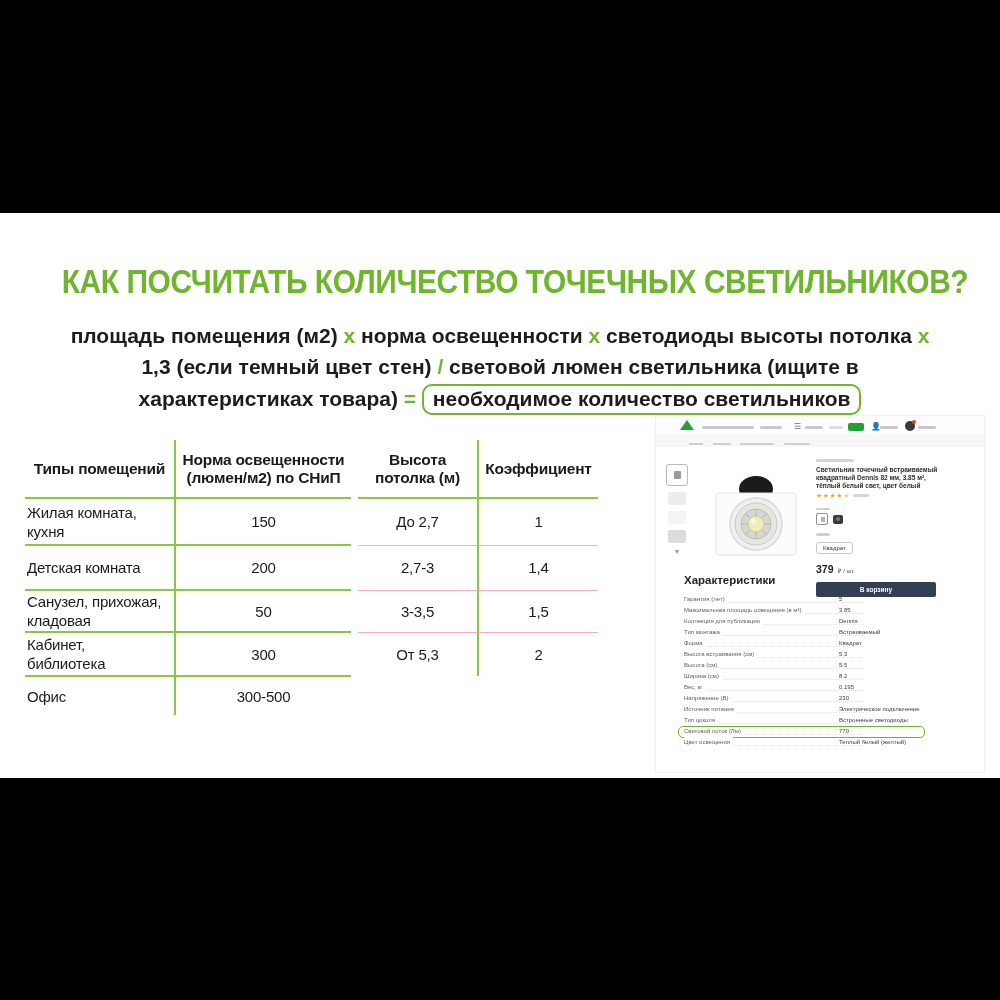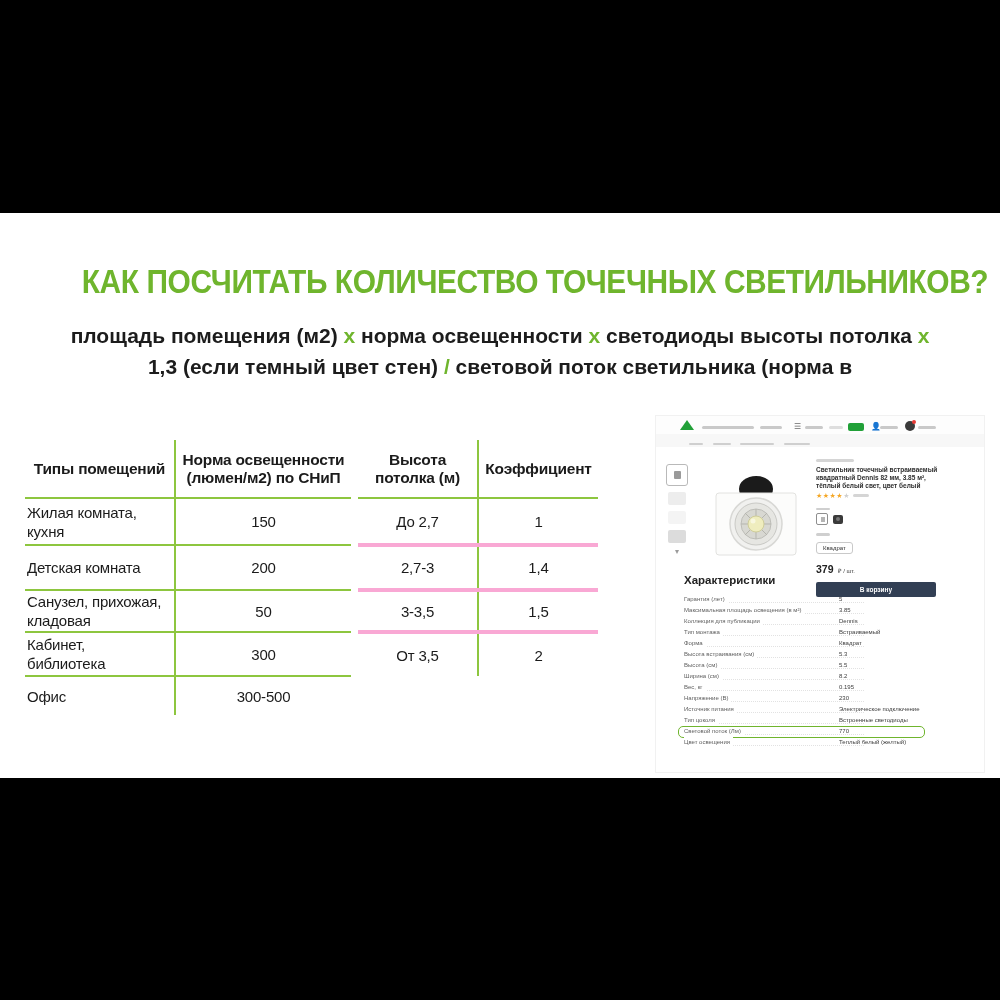--- a/index.html
+++ b/index.html
@@ -6,21 +6,21 @@
   html,body { width:1000px; height:1000px; }
   body { font-family:"Liberation Sans", sans-serif; background:#fff; }
   .page { position:relative; width:1000px; height:1000px; overflow:hidden; background:#fff; }
 
   .bar { position:absolute; left:0; width:1000px; background:#000; }
   .bar-top { top:0; height:213px; }
   .bar-bottom { top:778px; height:222px; }
 
   
   .title { position:absolute; top:262px; left:0; width:845px; text-align:center;
-           color:#6fb52d; font-size:34px; font-weight:bold;padding-left:20px; }
+           color:#6fb52d; font-size:34px; font-weight:bold; }
   .condense { display:inline-block; transform:scaleX(0.88); transform-origin:50% 50%; white-space:nowrap; letter-spacing:-0.5px; }
 
   
   .formula { position:absolute; top:320px; left:0; width:1000px; text-align:center;
              font-size:21px; font-weight:bold; color:#1c1c1c; }
   .f-line { line-height:31px; white-space:pre-wrap; }
   .f-line .op { color:#6fb52d; }
   .f-line .boxed { display:inline-block; border:2px solid #6fb52d; border-radius:10px;
                    padding:0 9px 2px; line-height:25px; margin-top:2px; }
 
@@ -31,21 +31,21 @@
   .tbl-left { position:absolute; left:25px; top:440px; width:326px; }
   .tbl-left col:nth-child(1){ width:150px; } .tbl-left col:nth-child(2){ width:176px; }
   .tbl-right { position:absolute; left:358px; top:440px; width:240px; }
   .tbl-right col{ width:120px; }
   .tbl-left th, .tbl-right th { height:58px; text-align:center; border-bottom:2px solid #8dc63f; }
   .tbl-left th:first-child, .tbl-left td:first-child,
   .tbl-right th:first-child, .tbl-right td:first-child { border-right:2px solid #8dc63f; }
   .tbl-left td:first-child { text-align:left; padding-left:2px; padding-right:8px; }
   .tbl-left td:last-child, .tbl-right td { text-align:center; }
   .tbl-left tr td { border-bottom:2px solid #8dc63f; }
-  .tbl-right tr td { border-bottom:4px solid #f9a8d4; }
+  .tbl-right tr td { border-bottom:1px solid #f9a8d4; }
   .tbl-left tr:last-child td, .tbl-right tr:last-child td { border-bottom:none; }
   .tbl-left tr:nth-child(1) td{height:47px;} .tbl-left tr:nth-child(2) td{height:45px;}
   .tbl-left tr:nth-child(3) td{height:42px;} .tbl-left tr:nth-child(4) td{height:44px;}
   .tbl-left tr:nth-child(5) td{height:39px;} .tbl-left tr:nth-child(6) td{height:50px;}
   .tbl-right tr:nth-child(1) td{height:47px;} .tbl-right tr:nth-child(2) td{height:45px;}
   .tbl-right tr:nth-child(3) td{height:42px;} .tbl-right tr:nth-child(4) td{height:44px;}
 
   
   .shot { position:absolute; left:655px; top:415px; width:330px; height:358px;
           background:#fff; border:1px solid #f1f1f1; font-family:"Liberation Sans", sans-serif; }
@@ -109,21 +109,22 @@
 
   <div class="bar bar-top"></div>
   <div class="bar bar-bottom"></div>
 
   <div class="title">
     <span class="condense">КАК ПОСЧИТАТЬ КОЛИЧЕСТВО ТОЧЕЧНЫХ СВЕТИЛЬНИКОВ?</span>
   </div>
 
   <div class="formula" id="formula">
       <div class="f-line"><span>площадь помещения (м2) </span><span class="op">x</span><span> норма освещенности </span><span class="op">x</span><span> светодиоды высоты потолка </span><span class="op">x</span></div>
-      <div class="f-line"><span>1,3 (если темный цвет стен) </span><span class="op">/</span><span> световой поток светильника (норма в</span></div>
+      <div class="f-line"><span>1,3 (если темный цвет стен) </span><span class="op">/</span><span> световой люмен светильника (ищите в</span></div>
+      <div class="f-line"><span>характеристиках товара) </span><span class="op">=</span><span> </span><span class="boxed">необходимое количество светильников</span></div>
     </div>
 
   <table class="tbl-left">
     <colgroup>
         <col>
         <col>
       </colgroup>
     <thead>
       <tr>
         <th>Типы помещений</th>
@@ -172,21 +173,21 @@
         </tr>
         <tr>
           <td>2,7-3</td>
           <td>1,4</td>
         </tr>
         <tr>
           <td>3-3,5</td>
           <td>1,5</td>
         </tr>
         <tr>
-          <td>От 3,5</td>
+          <td>От 5,3</td>
           <td>2</td>
         </tr>
       </tbody>
   </table>
 
   <div class="shot">
 
     <div class="shot-header">
       <div class="logo-tri"></div>
       <span class="ph hd-item" style="left:46px; width:52px;"></span>

